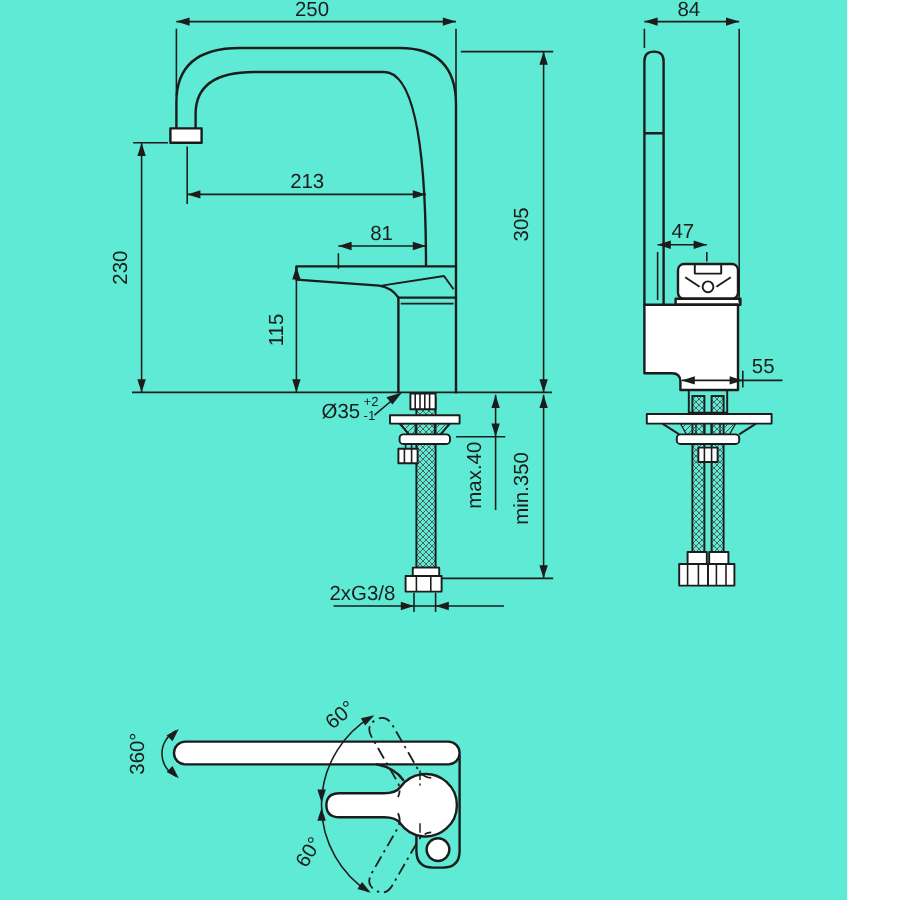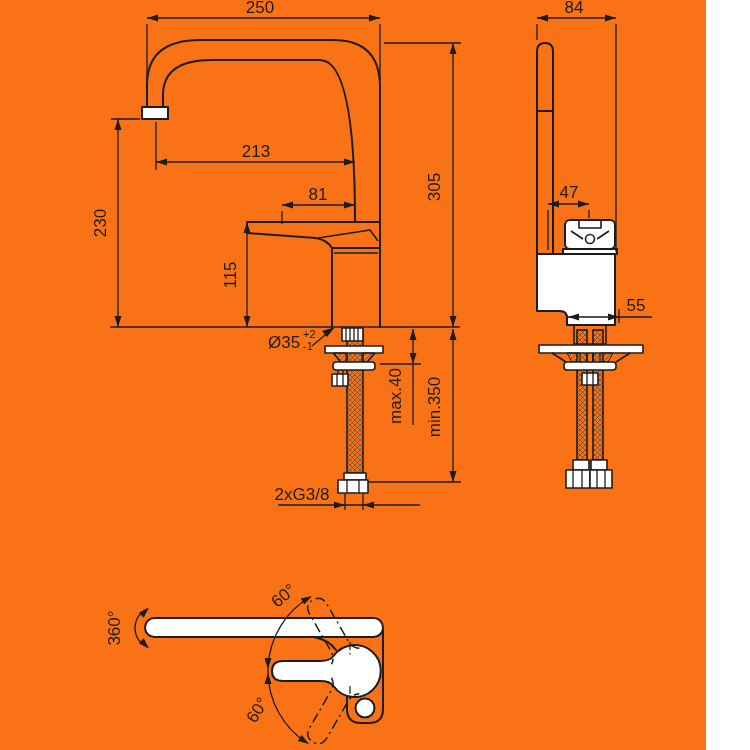--- a/index.html
+++ b/index.html
@@ -1,16 +1,16 @@
 <!DOCTYPE html>
 <html><head>
 <meta charset="utf-8">
 <style>
   html,body{margin:0;padding:0;background:#ffffff;}
-  .stage{width:706px;height:750px;background:#f97316;position:relative;overflow:hidden;}
+  .stage{width:706px;height:750px;background:#5eead4;position:relative;overflow:hidden;}
   svg{display:block;}
   svg text{font-family:"Liberation Sans", sans-serif;font-size:17px;fill:#1c1c1c;}
   svg text.tol{font-size:11px;}
   .ol{fill:none;stroke:#1c1c1c;stroke-width:2;stroke-linejoin:round;stroke-linecap:round;}
   .ol2{fill:none;stroke:#1c1c1c;stroke-width:1.6;stroke-linejoin:round;}
   .wf{fill:#ffffff;stroke:#1c1c1c;stroke-width:2;stroke-linejoin:round;}
   .wf2{fill:#ffffff;stroke:#1c1c1c;stroke-width:1.6;stroke-linejoin:round;}
   .dl{fill:none;stroke:#1c1c1c;stroke-width:1.3;}
   .ar{fill:#1c1c1c;stroke:none;}
   .hz{fill:url(#braid);stroke:#1c1c1c;stroke-width:1.6;}

